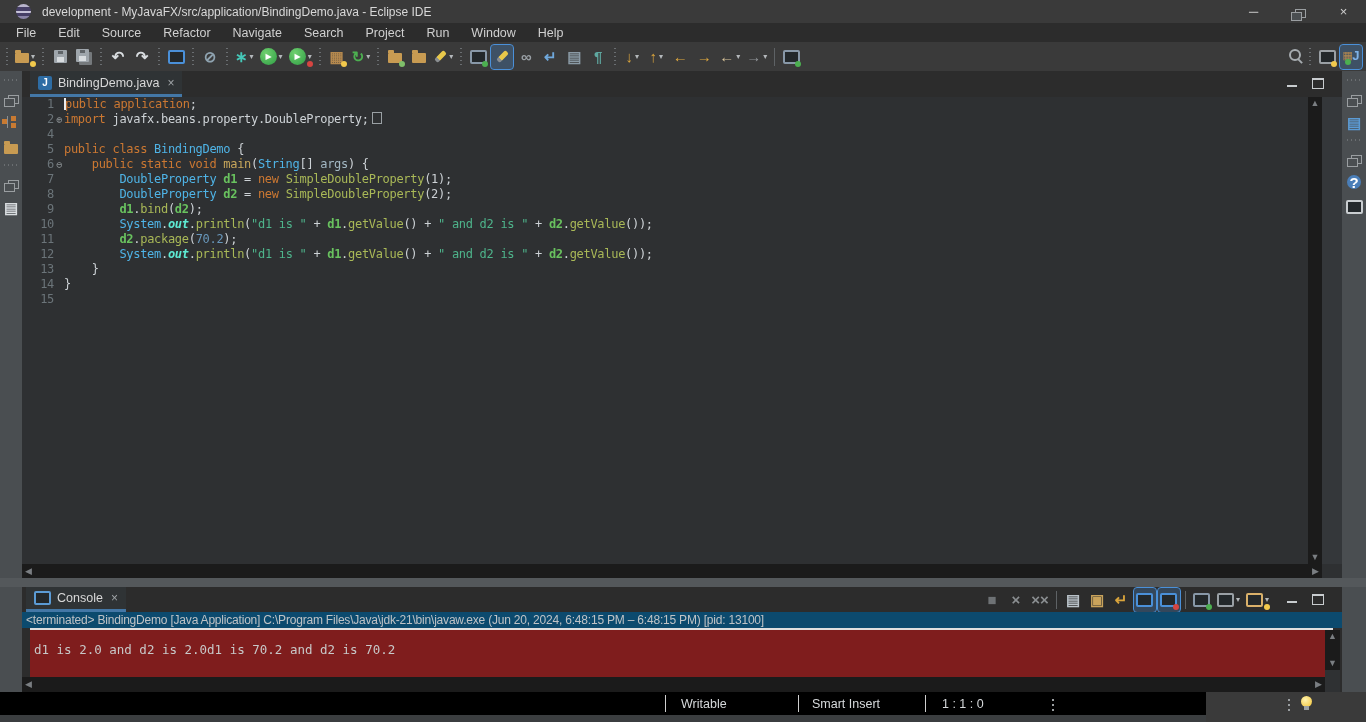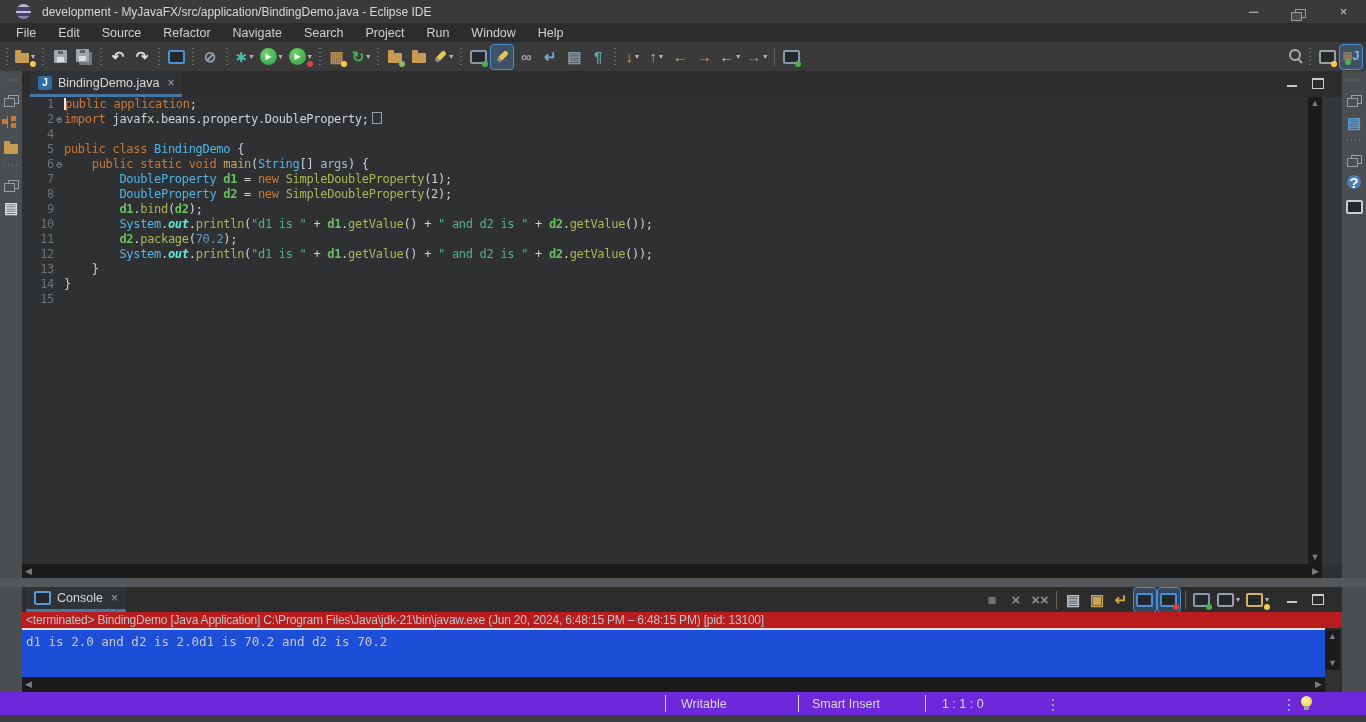--- a/index.html
+++ b/index.html
@@ -120,33 +120,33 @@
 
   
   .splitter{position:absolute;left:0;top:578px;width:1366px;height:9px;background:#54585B;}
 
   
   .console-region{position:absolute;left:22px;top:587px;width:1320px;height:105px;background:#2C2C2C;}
   .c-tabbar{position:absolute;left:0;top:0;width:100%;height:25px;background:#2C2C2C;}
   .c-tab{position:absolute;left:4px;top:0;height:25px;display:flex;align-items:center;gap:6px;padding:0 8px;
          background:#2F3335;border-bottom:3px solid #4377A6;box-sizing:border-box;}
   .c-toolbar{position:absolute;right:70px;top:0;height:25px;display:flex;align-items:center;}
-  .c-status{position:absolute;left:0;top:25px;width:100%;height:16px;background:#b91c1c;color:#BFC3C6;
+  .c-status{position:absolute;left:0;top:25px;width:100%;height:16px;background:#0c4a6e;color:#BFC3C6;
             font-size:12px;letter-spacing:-0.2px;padding:1px 0 0 4px;box-sizing:border-box;white-space:nowrap;overflow:hidden;}
-  .c-content{position:absolute;left:0;top:41px;width:1303px;height:49px;background:#1d4ed8;
-             border-top:2px solid #DFDFDF;box-sizing:border-box;padding:2px 0 0 4px;overflow:hidden;}
+  .c-content{position:absolute;left:8px;top:41px;width:1303px;height:49px;background:#7f1d1d;
+             border-top:2px solid #DFDFDF;box-sizing:border-box;padding:10px 0 0 4px;overflow:hidden;}
   .c-line{font-family:"DejaVu Sans Mono",monospace;font-size:12.5px;color:#C8C8C8;line-height:15px;white-space:pre;}
   .c-vscroll{position:absolute;left:1303px;top:43px;width:15px;height:40px;background:#1B1B1B;
       display:flex;flex-direction:column;align-items:center;justify-content:space-between;padding:2px 0;box-sizing:border-box;}
   .c-vcorner{position:absolute;left:1303px;top:83px;width:15px;height:22px;background:#2F3133;}
   .c-hscroll{position:absolute;left:0;top:90px;width:1303px;height:15px;background:#1B1B1B;
       display:flex;align-items:center;justify-content:space-between;padding:0 3px;box-sizing:border-box;}
 
   
-  .statusbar{position:absolute;left:0;top:692px;width:1366px;height:30px;background:#6d28d9;}
+  .statusbar{position:absolute;left:0;top:692px;width:1206px;height:30px;background:#000000;}
   .sb-bottom{position:absolute;left:0;bottom:0;width:100%;height:7px;background:#3B3E40;}
   .sb-item{position:absolute;top:5px;font-size:12.5px;color:#D6D9DB;white-space:nowrap;}
   .sb-sep{position:absolute;top:3px;width:1px;height:17px;background:#CFCFCF;}
   .sb-grip{position:absolute;top:5px;width:2px;height:14px;
            background:repeating-linear-gradient(0deg,#9A9EA1 0 2px,transparent 2px 5px);}
   .sb-bulb{position:absolute;left:1301px;top:4px;}
 </style>
 </head>
 <body>
 

